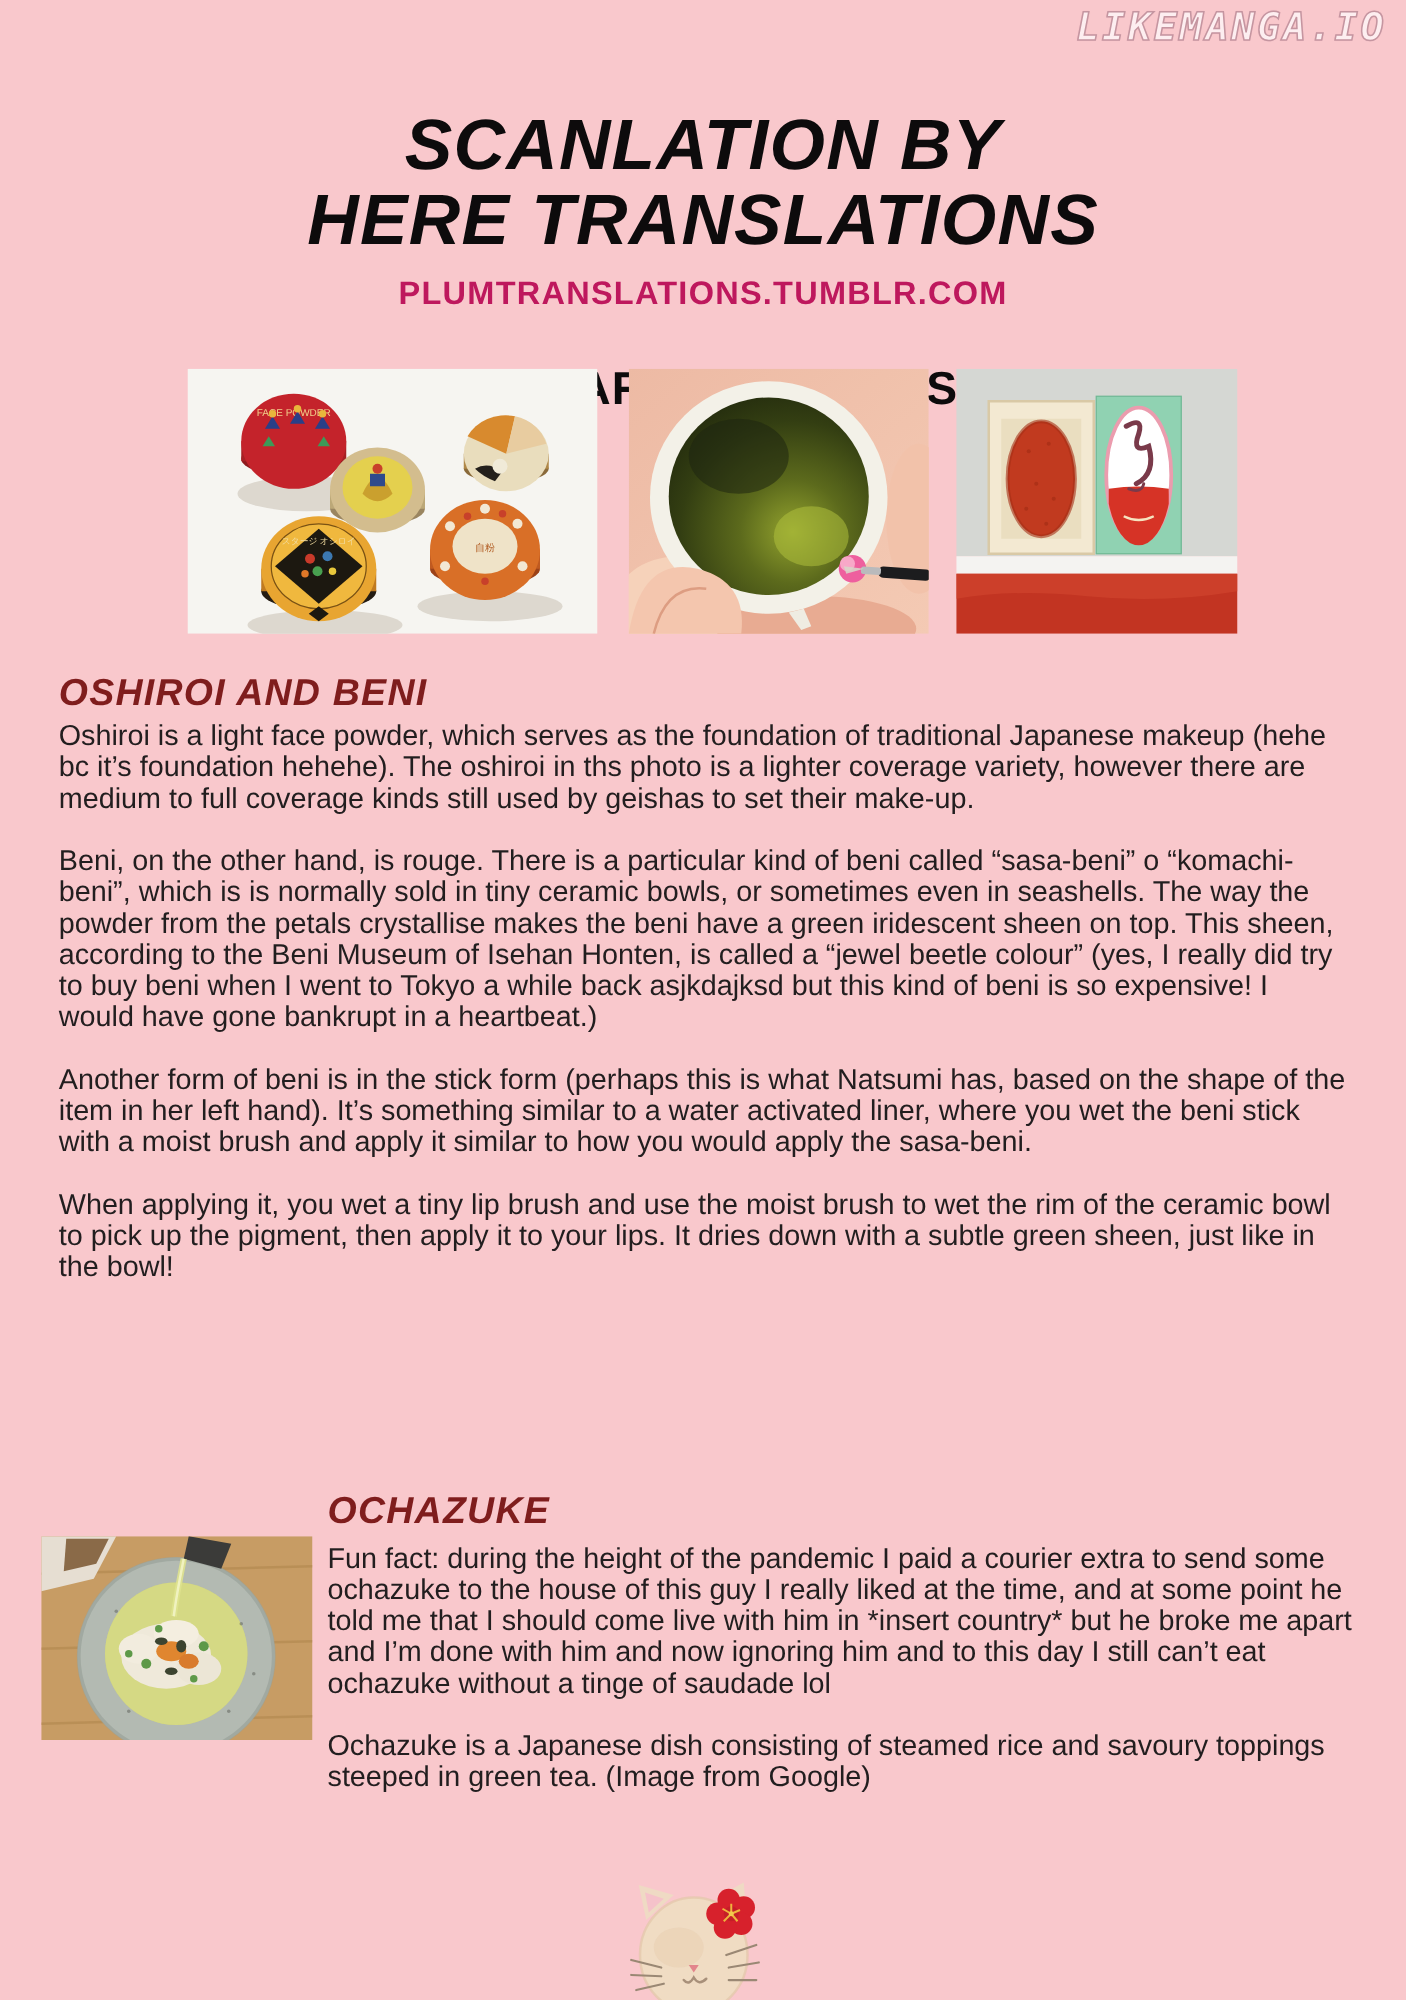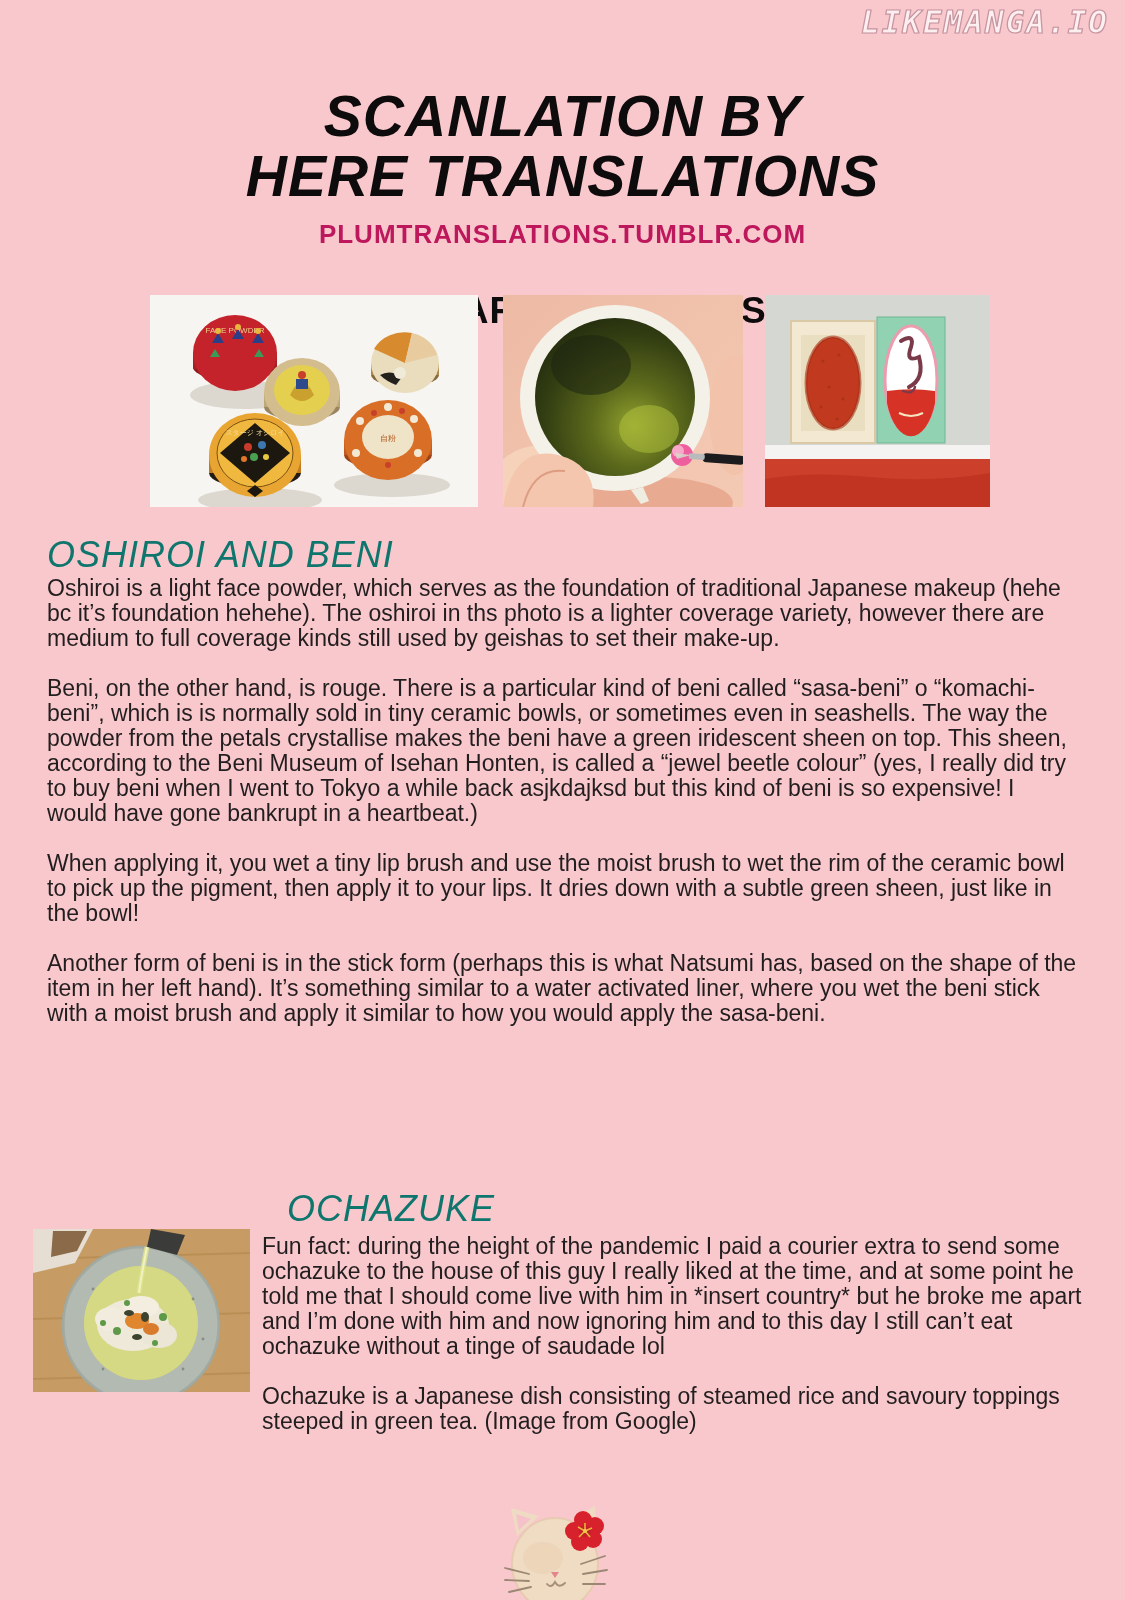--- a/index.html
+++ b/index.html
@@ -32,33 +32,33 @@
     margin-top:40px;
     font-weight:bold;font-size:37px;letter-spacing:1px;color:#0d0b0c;
   }
   .photo-row{position:absolute;top:295px;left:150px;width:840px;height:212px;}
   .photo{position:absolute;top:0;}
   .photo svg{display:block;}
   #photo-tins{left:0;}
   #photo-bowl{left:353px;}
   #photo-box{left:615px;}
   .section-heading{
-    font-weight:normal;font-style:italic;
-    font-size:36px;line-height:34px;letter-spacing:1px;color:#0f766e;
+    font-weight:bold;font-style:italic;
+    font-size:30px;line-height:34px;letter-spacing:1px;color:#7f1d1d;
   }
   .oshiroi{position:absolute;top:538px;left:47px;width:1031px;}
   .oshiroi .section-heading{margin-bottom:4px;}
   .body-text{
     font-size:23px;line-height:25px;margin:0 0 25px 0;color:#221e1f;
   }
   .body-text:last-child{margin-bottom:0;}
   .museum-link{color:#4a3fd0;text-decoration:none;cursor:pointer;}
   .ochazuke-img{position:absolute;top:1229px;left:33px;}
   .ochazuke-text{position:absolute;top:1192px;left:262px;width:851px;}
-  .ochazuke-text .section-heading{margin-bottom:8px;margin-left:25px;}
+  .ochazuke-text .section-heading{margin-bottom:8px;}
   .cat-logo{position:absolute;top:1502px;left:503px;width:110px;height:98px;}
 </style>
 </head>
 <body>
 
 <div class="watermark">LIKEMANGA.IO</div>
 
 <div class="header">
   <div class="title">
     <div>SCANLATION BY</div>
@@ -228,22 +228,22 @@
         <path d="M134 118 q12 6 24 0" stroke="#f6e4c0" stroke-width="2" fill="none"></path>
       </g>
     </svg>
   </div>
 </div>
 
 <div class="oshiroi">
   <div class="section-heading">OSHIROI AND BENI</div>
   <p class="body-text">Oshiroi is a light face powder, which serves as the foundation of traditional Japanese makeup (hehe bc it’s foundation hehehe). The oshiroi in ths photo is a lighter coverage variety, however there are medium to full coverage kinds still used by geishas to set their make-up.</p>
   <p class="body-text">Beni, on the other hand, is rouge. There is a particular kind of beni called “sasa-beni” o “komachi-beni”, which is is normally sold in tiny ceramic bowls, or sometimes even in seashells. The way the powder from the petals crystallise makes the beni have a green iridescent sheen on top. This sheen, according to the Beni Museum of Isehan Honten, is called a “jewel beetle colour” (yes, I really did try to buy beni when I went to Tokyo a while back asjkdajksd but this kind of beni is so expensive! I would have gone bankrupt in a heartbeat.)</p>
+  <p class="body-text">Another form of beni is in the stick form (perhaps this is what Natsumi has, based on the shape of the item in her left hand). It’s something similar to a water activated liner, where you wet the beni stick with a moist brush and apply it similar to how you would apply the sasa-beni.</p>
   <p class="body-text">When applying it, you wet a tiny lip brush and use the moist brush to wet the rim of the ceramic bowl to pick up the pigment, then apply it to your lips. It dries down with a subtle green sheen, just like in the bowl!</p>
-  <p class="body-text">Another form of beni is in the stick form (perhaps this is what Natsumi has, based on the shape of the item in her left hand). It’s something similar to a water activated liner, where you wet the beni stick with a moist brush and apply it similar to how you would apply the sasa-beni.</p>
 </div>
 
 <div class="ochazuke-img">
   <svg width="217" height="163" viewBox="0 0 217 163">
     <rect width="217" height="163" fill="#c79c64"></rect>
     <g stroke="#b0874e" stroke-width="2" opacity="0.6">
       <line x1="0" y1="30" x2="217" y2="24"></line>
         <line x1="0" y1="90" x2="217" y2="84"></line>
         <line x1="0" y1="150" x2="217" y2="144"></line>
     </g>

